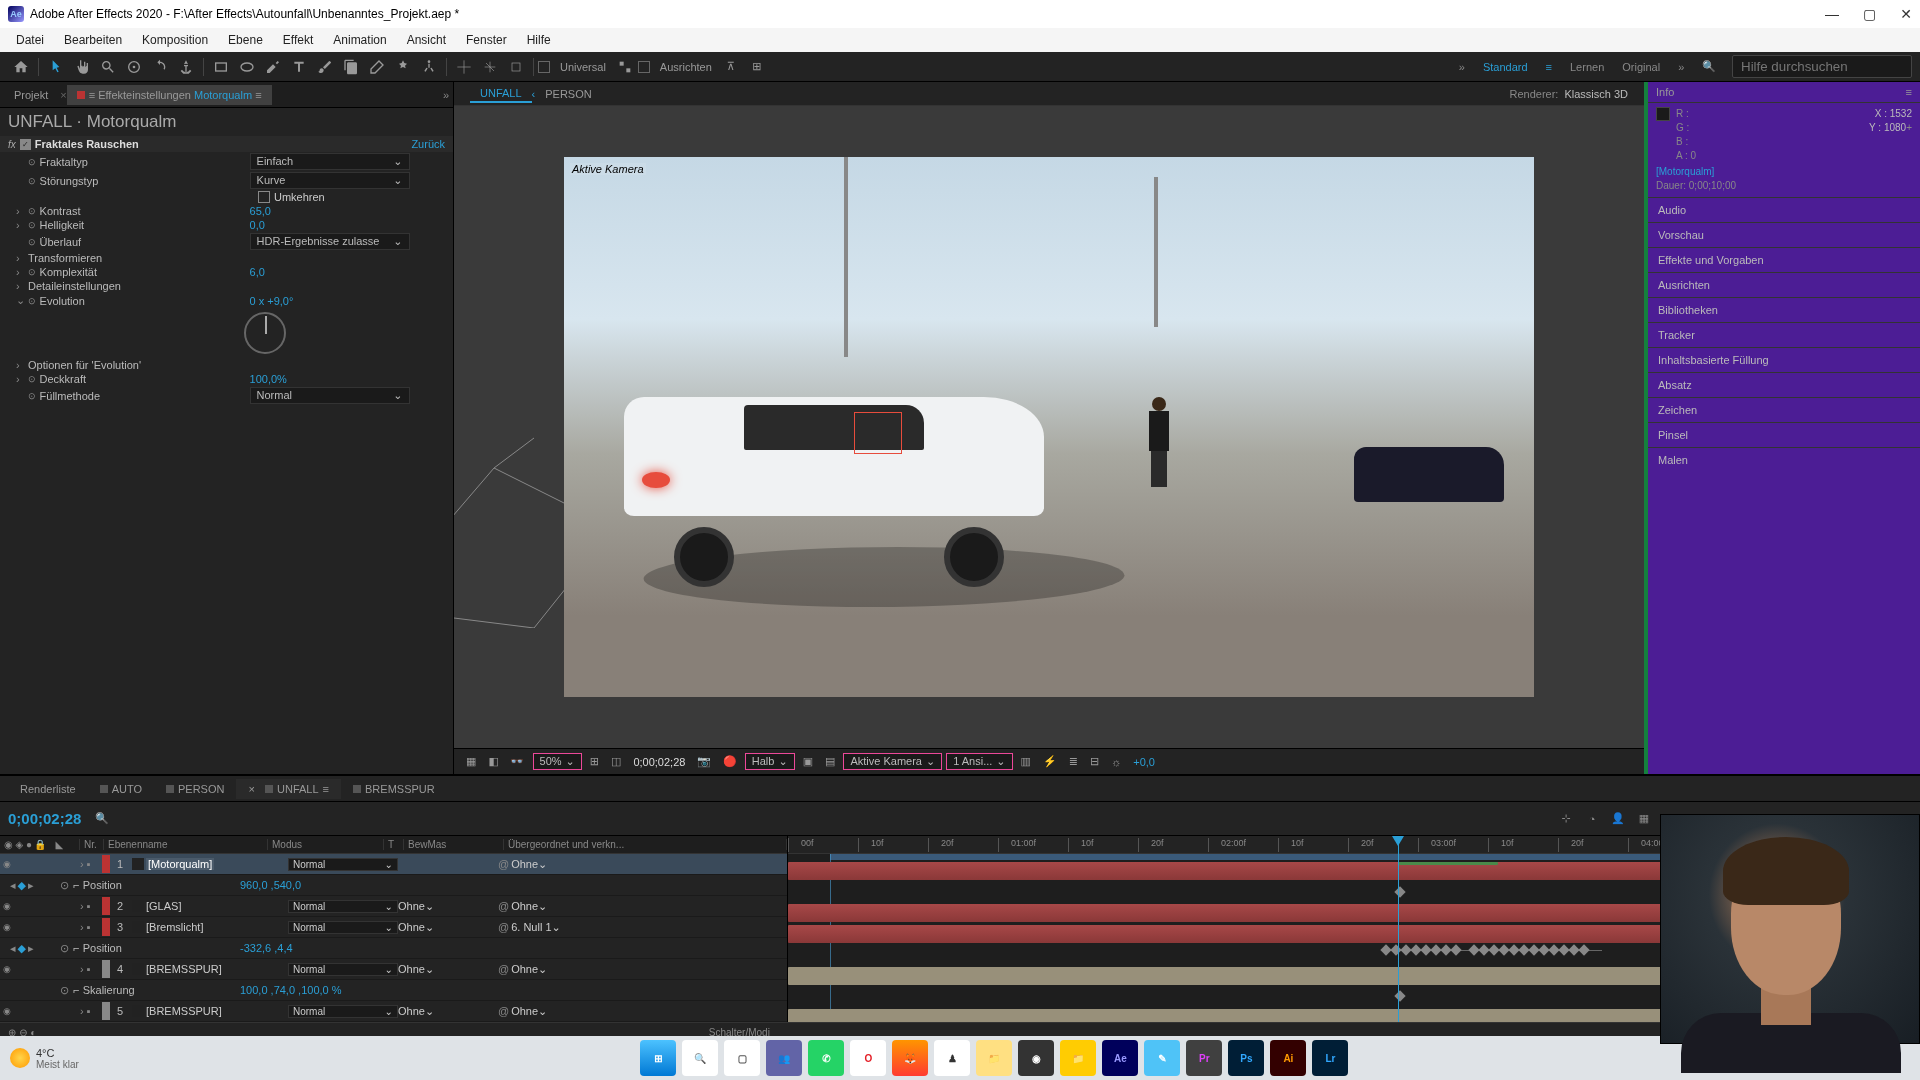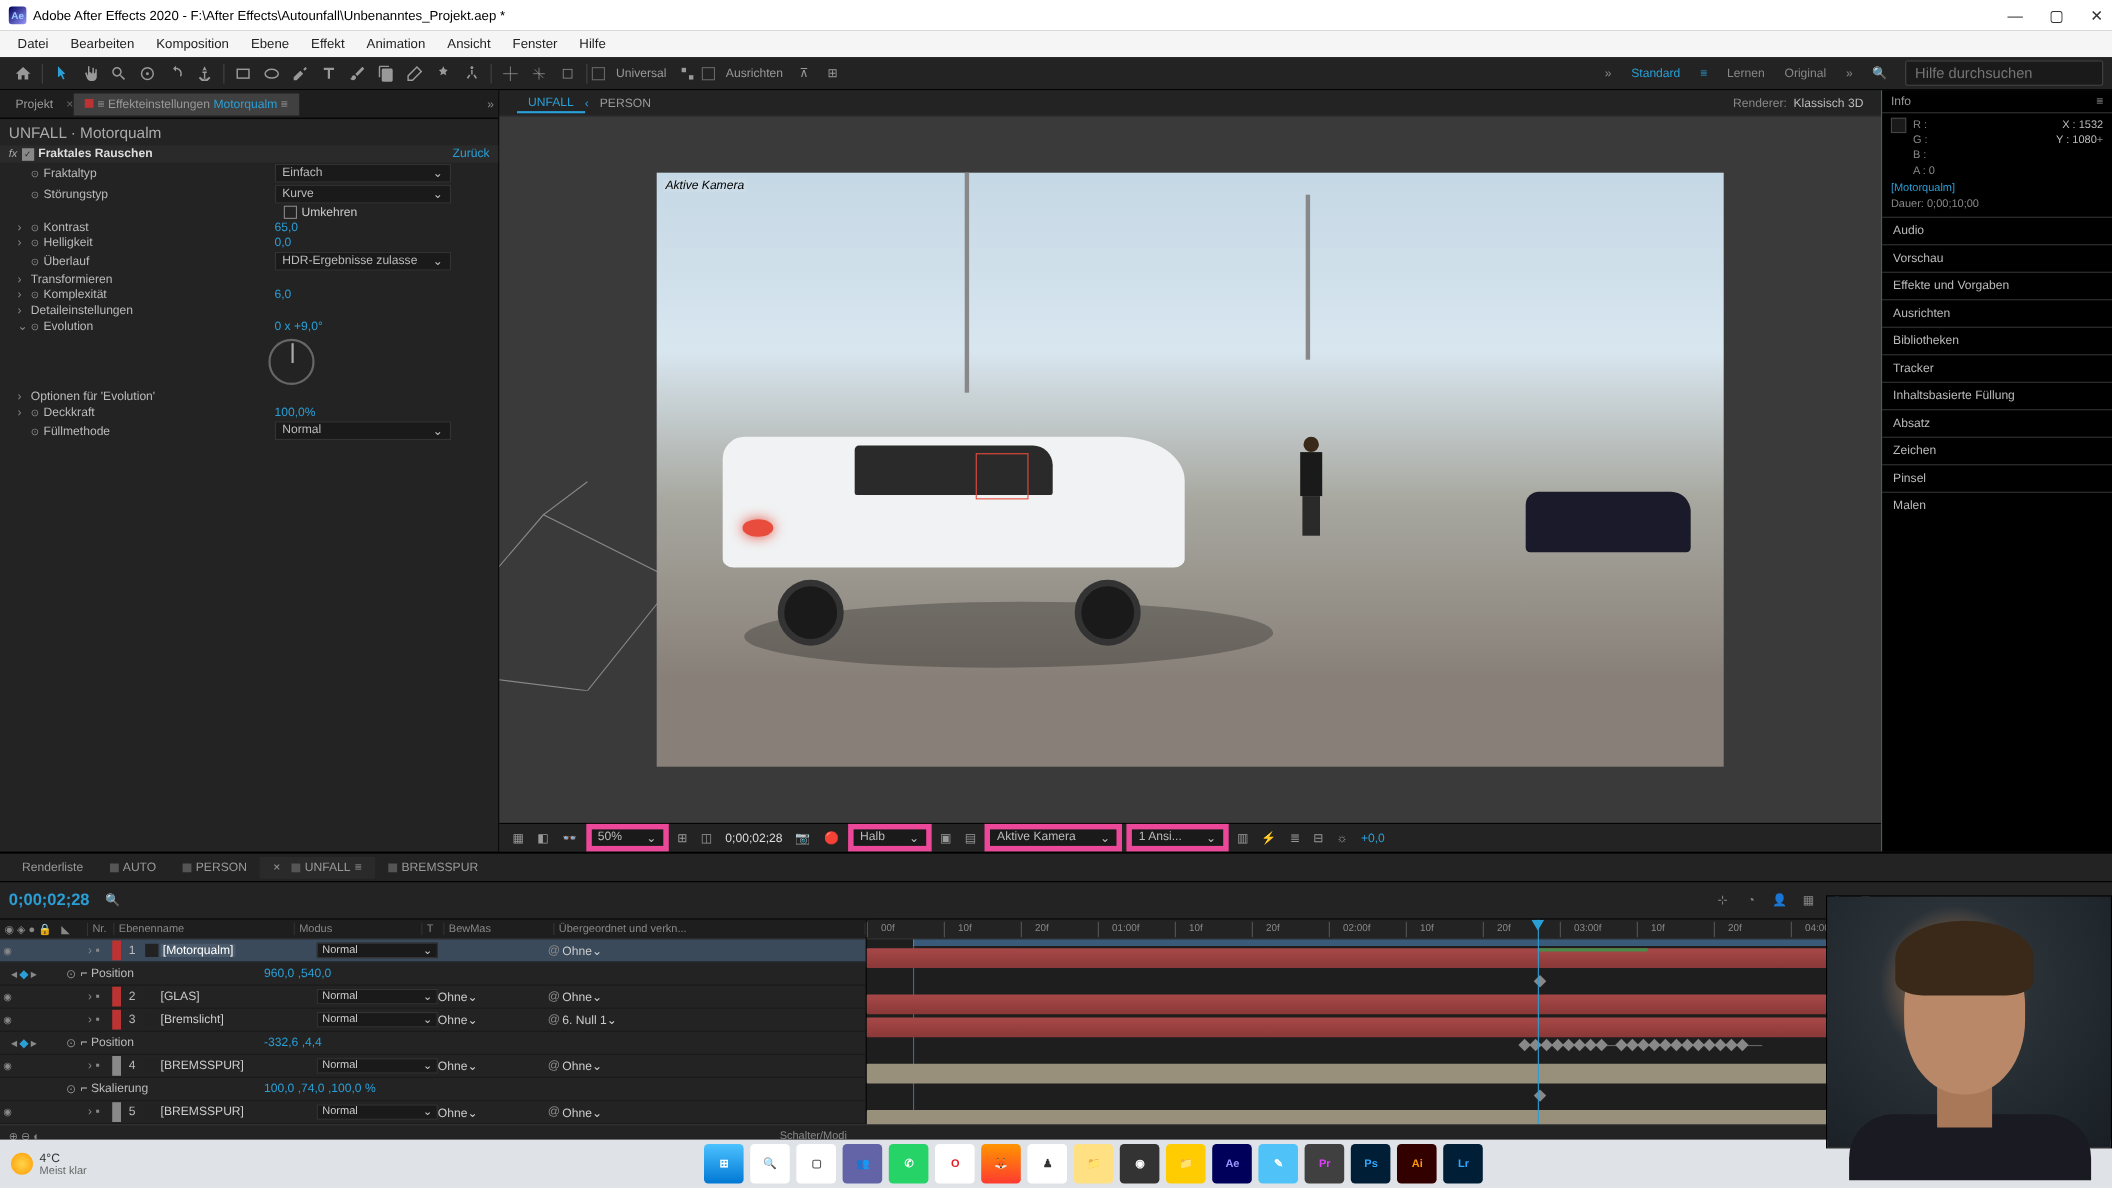--- a/index.html
+++ b/index.html
@@ -33,21 +33,21 @@
 
 
 .left-panel { width: 454px; background:#232323; border-right:1px solid #000; display:flex; flex-direction:column; }
 .panel-tabs { height:26px; background:#1e1e1e; display:flex; align-items:center; padding:0 4px; border-bottom:1px solid #000; font-size:11px; }
 .panel-tabs .tab { padding:4px 10px; color:#999; position:relative; }
 .panel-tabs .tab.active { background:#404040; }
 .panel-tabs .close {margin-left:2px;color:#666;}
 .panel-tabs .sq { width:8px;height:8px;background:#b33;display:inline-block;margin-right:4px; }
 .panel-tabs .blue { color:#2a9fd6; }
 .panel-tabs .arrow2 { margin-left:auto; color:#888; }
-.path-line { padding:4px 8px; font-size:14px; color:#aaa; }
+.path-line { padding:4px 8px; font-size:17px; color:#aaa; }
 .effect-header { display:flex; align-items:center; padding:2px 8px; background:#2a2a2a; }
 .effect-header .fx { font-style:italic; color:#aaa; margin-right:4px; font-size:10px;}
 .effect-header .chk2 { width:11px;height:11px;border:1px solid #888;background:#888;margin-right:4px;display:flex;align-items:center;justify-content:center;color:#232323;font-size:8px; }
 .effect-header .name { font-weight:bold; color:#ddd; }
 .effect-header .reset { margin-left:auto; color:#2a9fd6; }
 .prop-row { display:flex; align-items:center; padding:1px 0 1px 16px; font-size:11px; }
 .prop-row .tw { color:#888; width:12px; }
 .prop-row .stopwatch { color:#888; margin-right:4px; font-size:9px; }
 .prop-row .label { color:#bbb; flex:0 0 210px; }
 .prop-row .val { color:#2a9fd6; }
@@ -82,24 +82,24 @@
 .person .body { width:20px;height:40px;background:#1a1a1a;margin:0 auto; }
 .person .legs { width:16px;height:36px;background:#2a2a2a;margin:0 auto; }
 .smoke-box { position:absolute; left:290px; top:255px; width:48px; height:42px; border:1.5px solid #e74c3c; }
 .pole { position:absolute; width:4px; background:#888; }
 .pole.p1 { height:200px; left:280px; top:0; }
 .pole.p2 { height:150px; left:590px; top:20px; }
 .wireframe-lines { position:absolute; left:-100px; bottom:120px; width:280px; height:200px; }
 .wireframe-lines svg { width:100%; height:100%; }
 .viewer-controls { height:26px; background:#232323; border-top:1px solid #000; display:flex; align-items:center; padding:0 8px; font-size:11px; gap:4px; }
 .viewer-controls .ctrl { color:#999; padding:0 4px; }
-.viewer-controls .dd { background:#1a1a1a; border:5px solid #ec4899; padding:1px 6px; color:#bbb; display:flex; gap:22px; }
-
-
-.right-panel { width:210px; background:#000000; border-left:1px solid #15803d; display:flex; flex-direction:column; }
+.viewer-controls .dd { background:#1a1a1a; border:1px solid #ec4899; padding:1px 6px; color:#bbb; display:flex; gap:4px; }
+
+
+.right-panel { width:276px; background:#4c1d95; border-left:4px solid #15803d; display:flex; flex-direction:column; }
 .right-panel .section-head { padding:4px 8px; color:#999; border-bottom:1px solid #333; display:flex; justify-content:space-between; }
 .info-box { padding:4px 8px; font-size:10px; color:#888; line-height:1.4; }
 .info-box .swatch {width:14px;height:14px;background:#1a1a1a;display:inline-block;vertical-align:top;margin-right:6px;border:1px solid #444;}
 .info-box .coord { text-align:right; color:#bbb; float:right; }
 .info-box .layer-info { color:#2a9fd6; margin-top:2px; }
 .accordion { border-top:1px solid #333; padding:6px 10px; color:#bbb; font-size:11px; }
 
 
 .timeline { height:268px; background:#232323; border-top:2px solid #000; display:flex; flex-direction:column; }
 .tl-tabs { height:26px; display:flex; align-items:center; padding:0 8px; font-size:11px; border-bottom:1px solid #000; }

